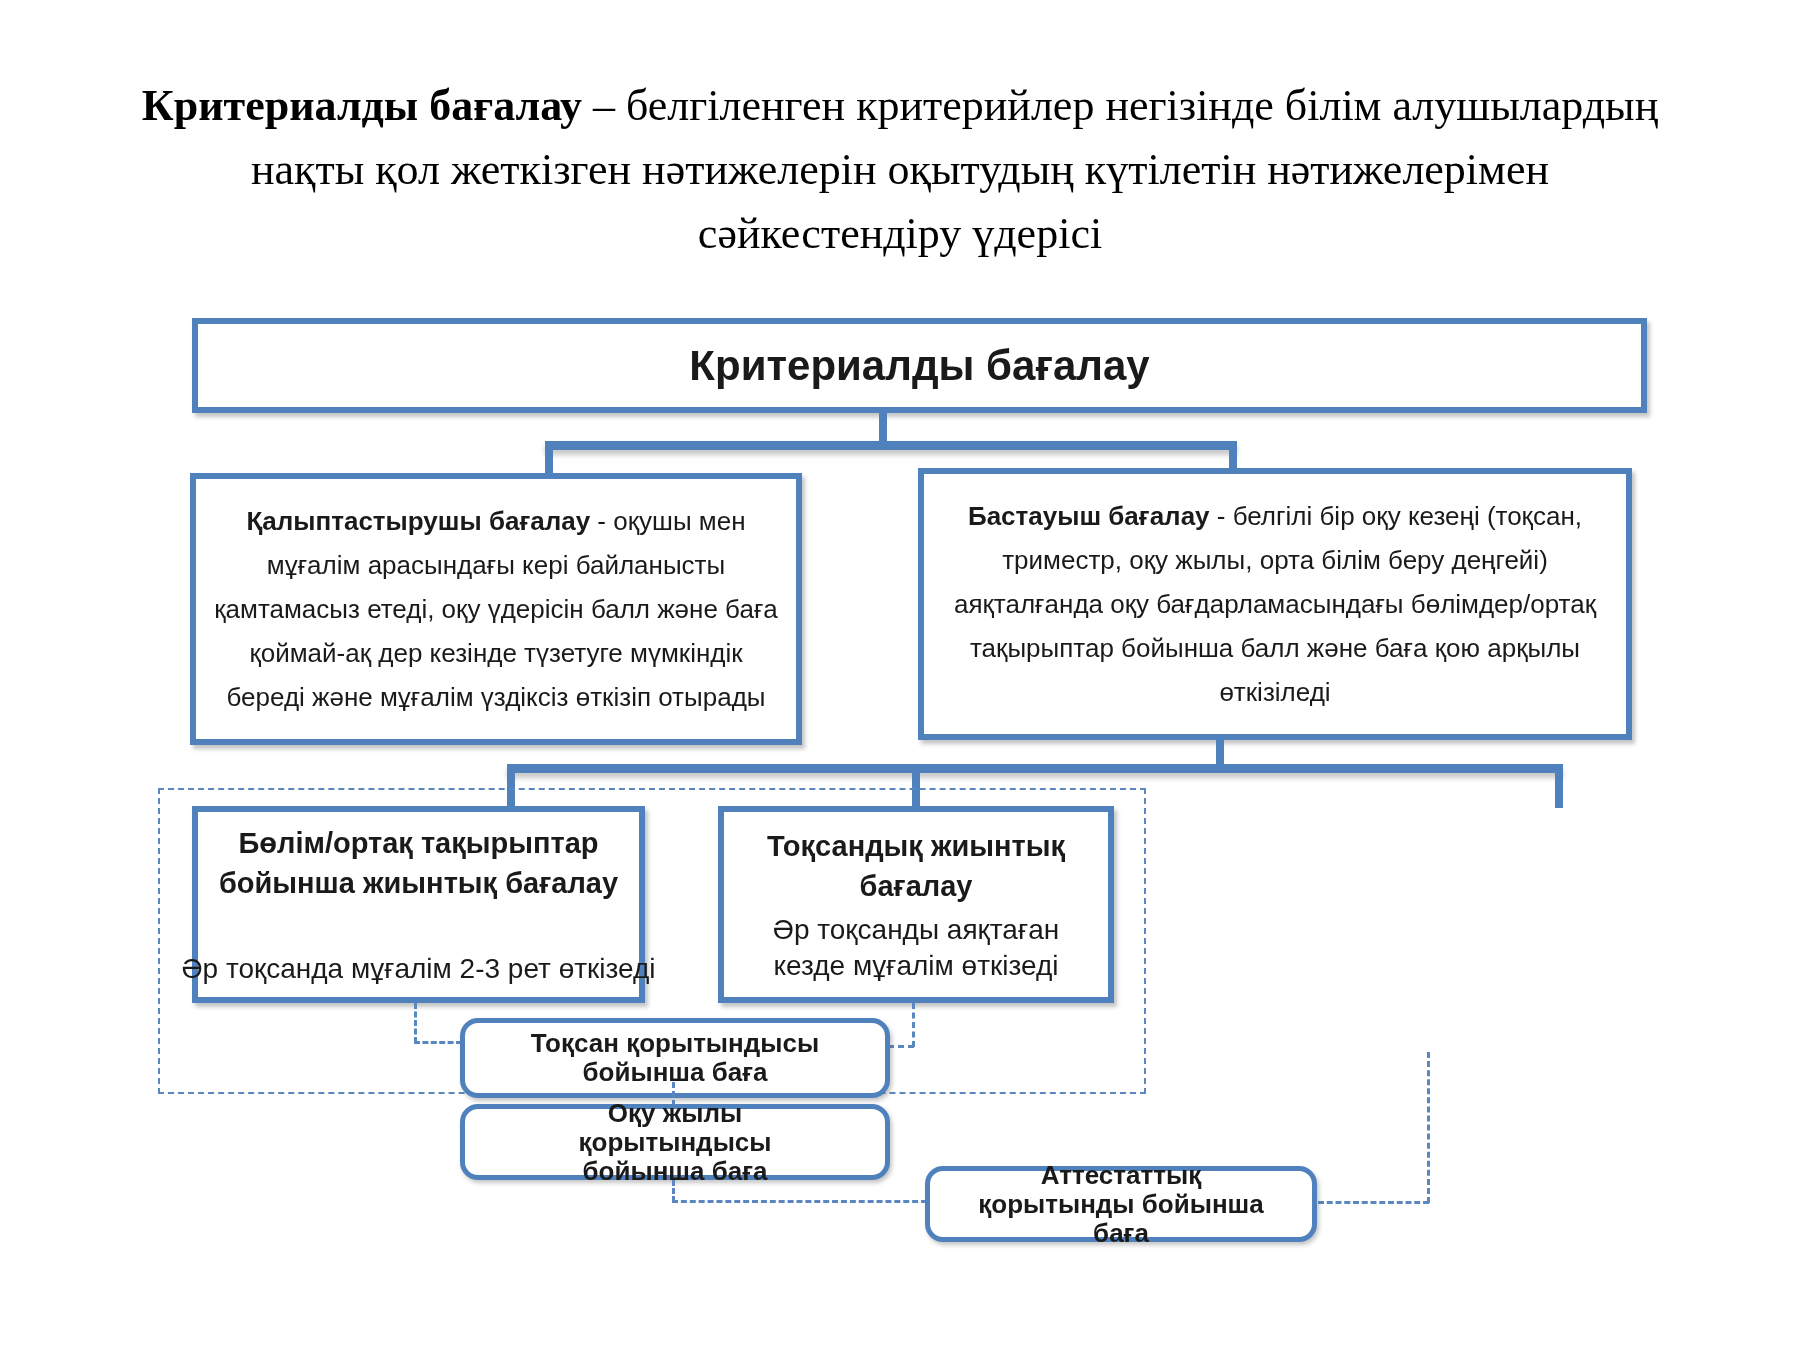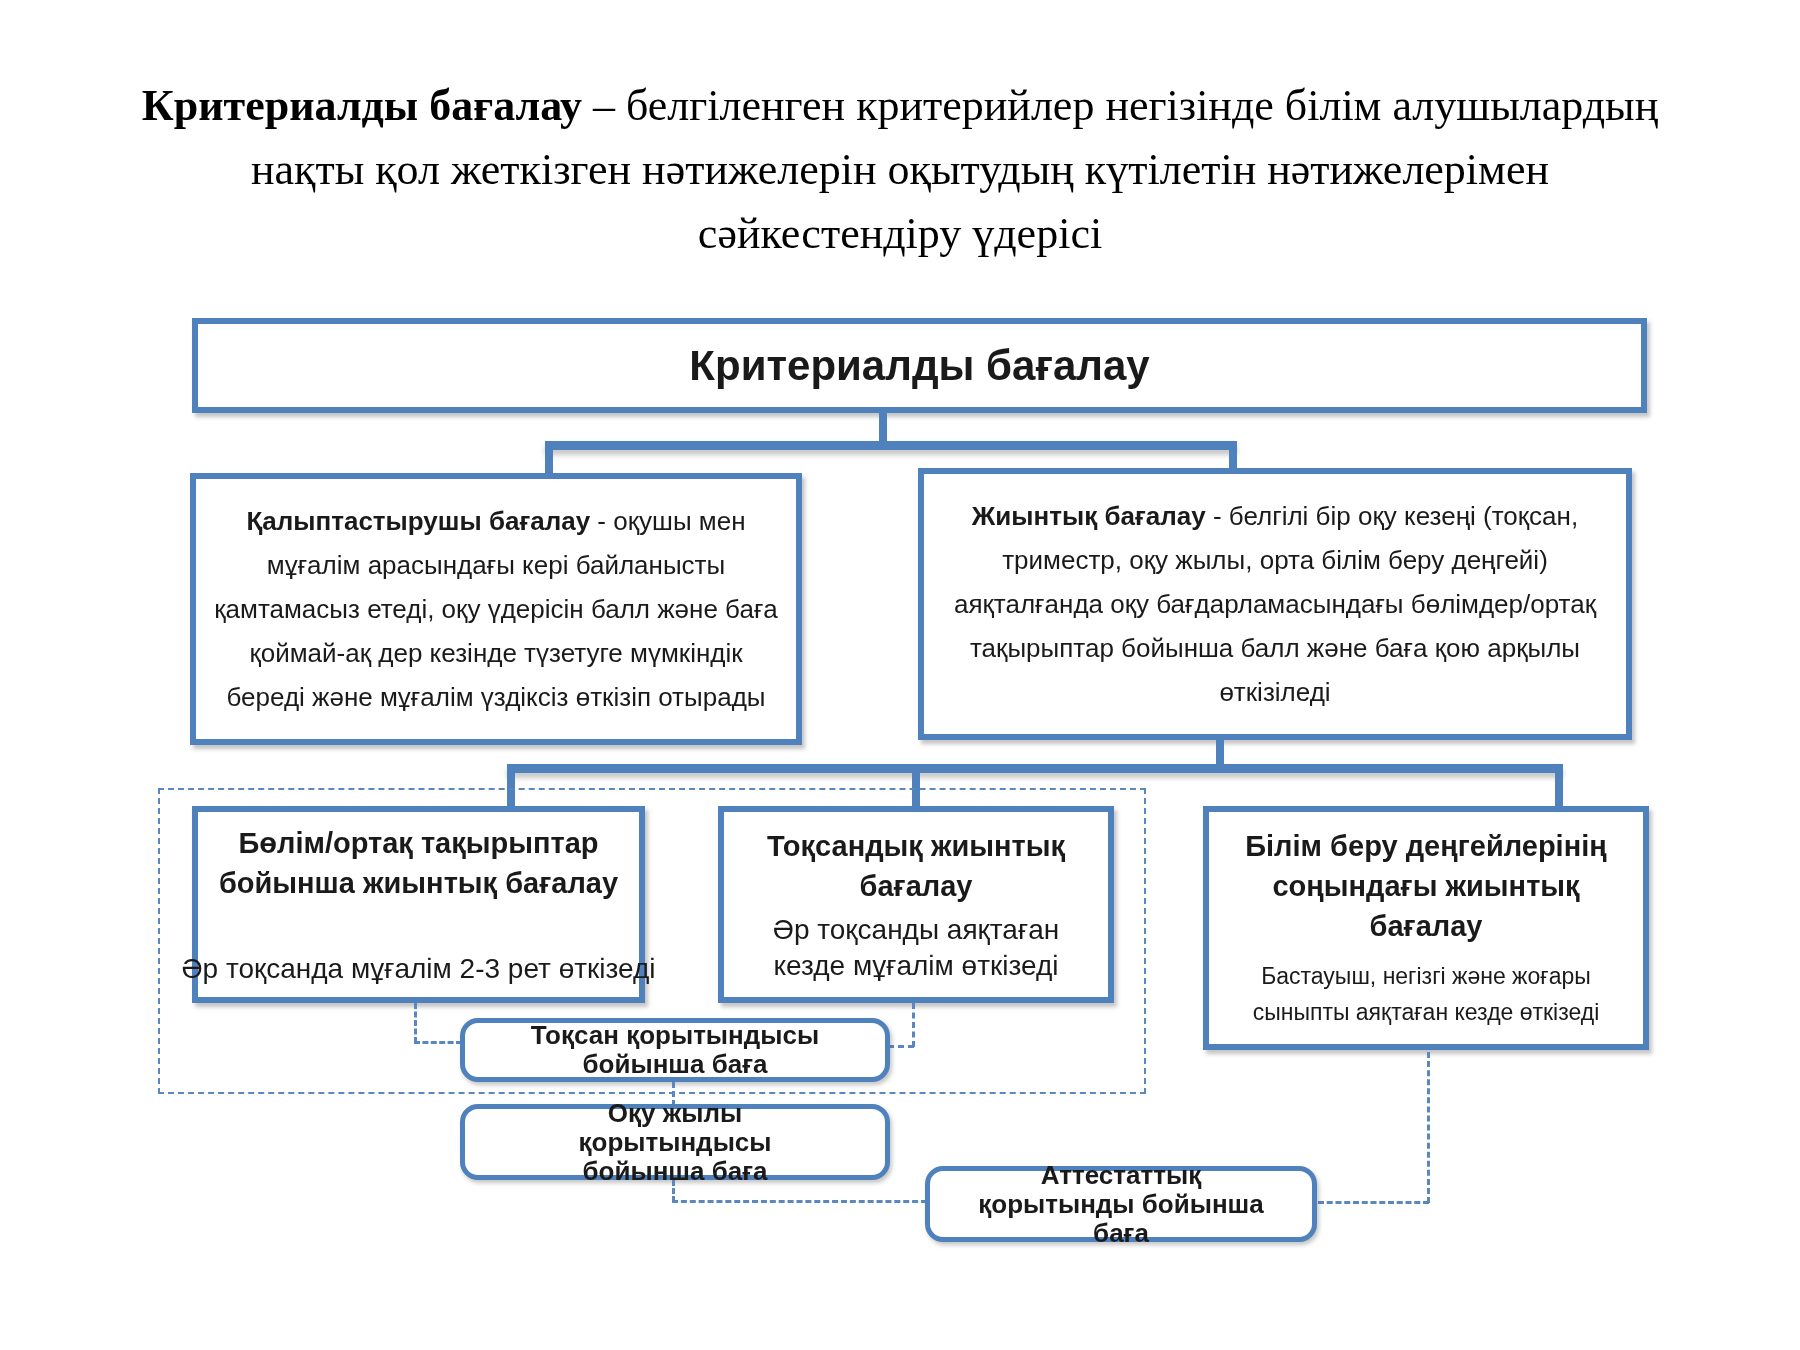--- a/index.html
+++ b/index.html
@@ -70,21 +70,21 @@
   <div class="vline" style="left:1229px;top:441px;width:8px;height:31px;"></div>
 
   <div class="box defbox" style="left:190px;top:473px;width:612px;height:272px;justify-content:center;">
     <div>
       <b>Қалыптастырушы  бағалау</b><span> - оқушы мен мұғалім арасындағы кері байланысты қамтамасыз етеді, оқу үдерісін балл және баға қоймай-ақ дер кезінде түзетуге мүмкіндік береді және мұғалім үздіксіз өткізіп отырады</span>
     </div>
   </div>
 
   <div class="box defbox" style="left:918px;top:468px;width:714px;height:272px;">
     <div>
-      <b>Жиынтық  бағалау</b><span> - белгілі бір оқу кезеңі (тоқсан, триместр, оқу жылы, орта білім беру деңгейі) аяқталғанда  оқу бағдарламасындағы бөлімдер/ортақ тақырыптар бойынша балл  және баға қою арқылы өткізіледі</span>
+      <b>Бастауыш  бағалау</b><span> - белгілі бір оқу кезеңі (тоқсан, триместр, оқу жылы, орта білім беру деңгейі) аяқталғанда  оқу бағдарламасындағы бөлімдер/ортақ тақырыптар бойынша балл  және баға қою арқылы өткізіледі</span>
     </div>
   </div>
 
   <div class="vline" style="left:1216px;top:738px;width:8px;height:30px;"></div>
   <div class="hline" style="left:507px;top:764px;width:1056px;height:9px;"></div>
   <div class="vline" style="left:507px;top:764px;width:8px;height:44px;"></div>
   <div class="vline" style="left:912px;top:764px;width:8px;height:44px;"></div>
   <div class="vline" style="left:1555px;top:764px;width:8px;height:44px;"></div>
 
   <div class="drect" style="left:158px;top:788px;width:984px;height:302px;"></div>
@@ -92,31 +92,27 @@
   <div class="box midbox" style="left:192px;top:806px;width:453px;height:197px;gap:48px;padding:0 18px;">
     <div class="t">Бөлім/ортақ тақырыптар бойынша жиынтық  бағалау</div>
     <div class="b nowrap">Әр тоқсанда  мұғалім 2-3 рет өткізеді</div>
   </div>
 
   <div class="box midbox" style="left:718px;top:806px;width:396px;height:197px;gap:6px;padding:0 15px;justify-content:center;">
     <div class="t">Тоқсандық жиынтық бағалау</div>
     <div class="b">Әр тоқсанды  аяқтаған  кезде мұғалім өткізеді</div>
   </div>
 
-  <div class="box midbox" style="left:1203px;top:806px;width:446px;height:244px;gap:12px;padding:0 15px;">
-    <div class="t">Білім беру деңгейлерінің соңындағы жиынтық  бағалау</div>
-    <div class="b" style="font-size:23px;">Бастауыш,  негізгі  және жоғары  сыныпты аяқтаған  кезде  өткізеді</div>
-  </div>
 
   <div class="dv" style="left:414px;top:1003px;height:40px;"></div>
   <div class="dh" style="left:414px;top:1041px;width:48px;"></div>
   <div class="dv" style="left:912px;top:1003px;height:44px;"></div>
   <div class="dh" style="left:888px;top:1045px;width:26px;"></div>
 
-  <div class="rbox" style="left:460px;top:1018px;width:430px;height:64px;">
+  <div class="rbox" style="left:460px;top:1018px;width:430px;height:80px;">
     <span>Тоқсан қорытындысы бойынша баға</span>
   </div>
 
   <div class="dv" style="left:672px;top:1082px;height:24px;"></div>
 
   <div class="rbox" style="left:460px;top:1104px;width:430px;height:76px;">
     <span>Оқу жылы қорытындысы бойынша баға</span>
   </div>
 
   <div class="dv" style="left:672px;top:1180px;height:22px;"></div>

